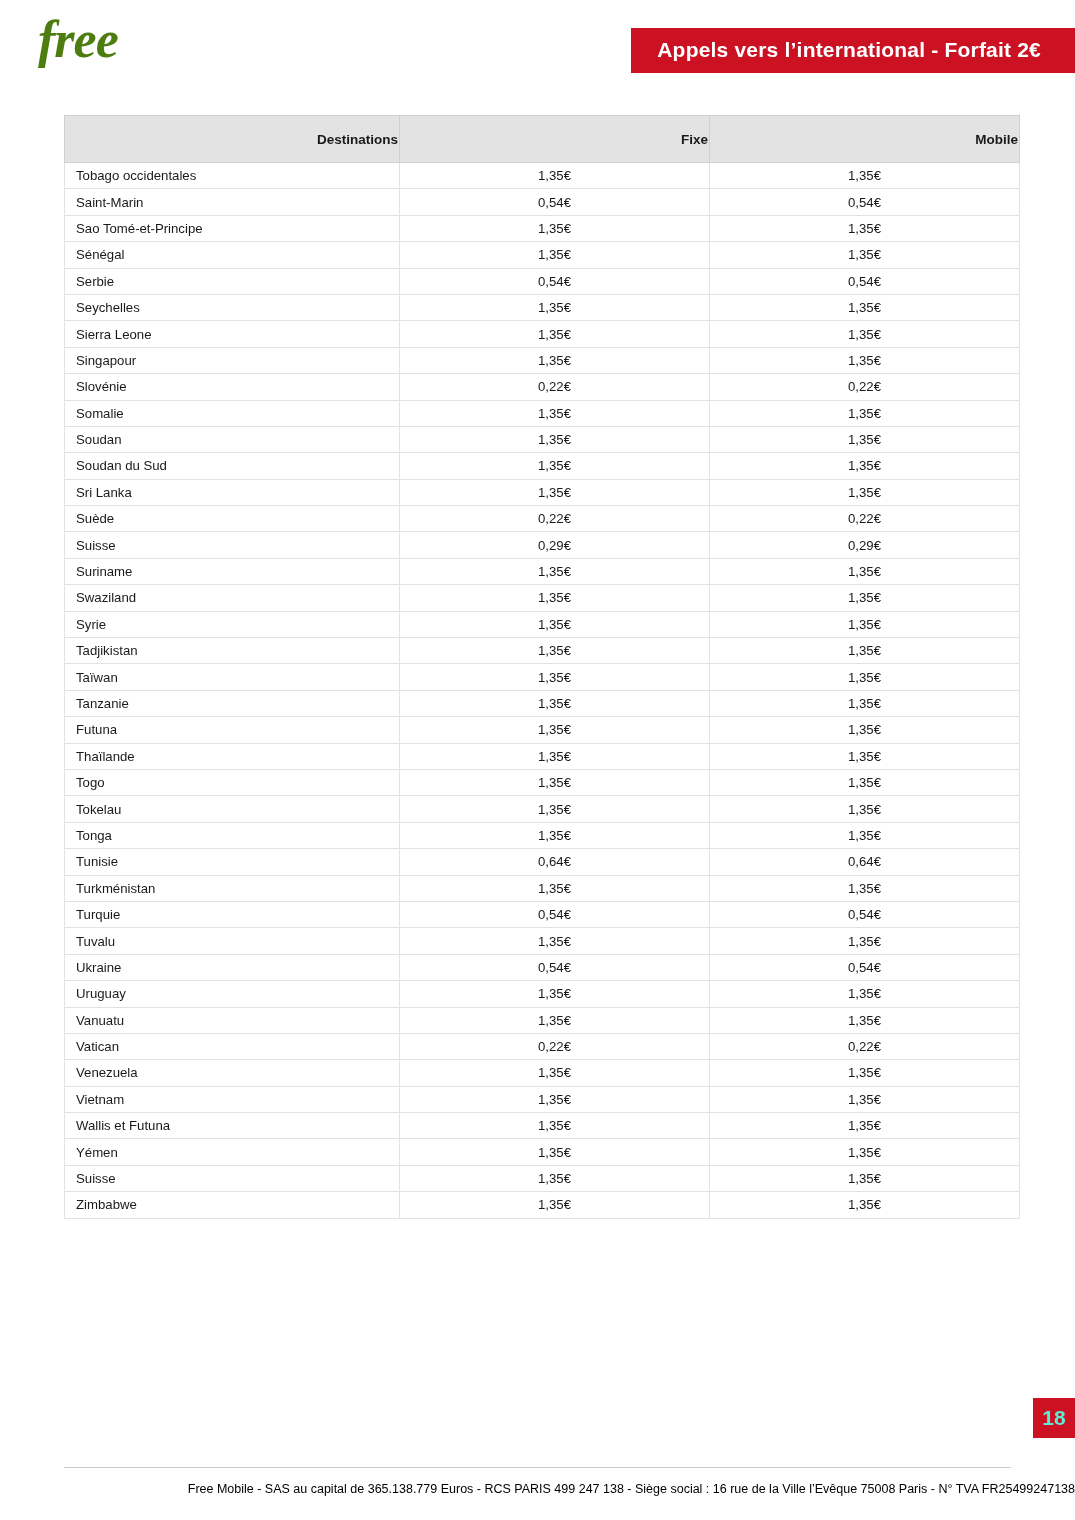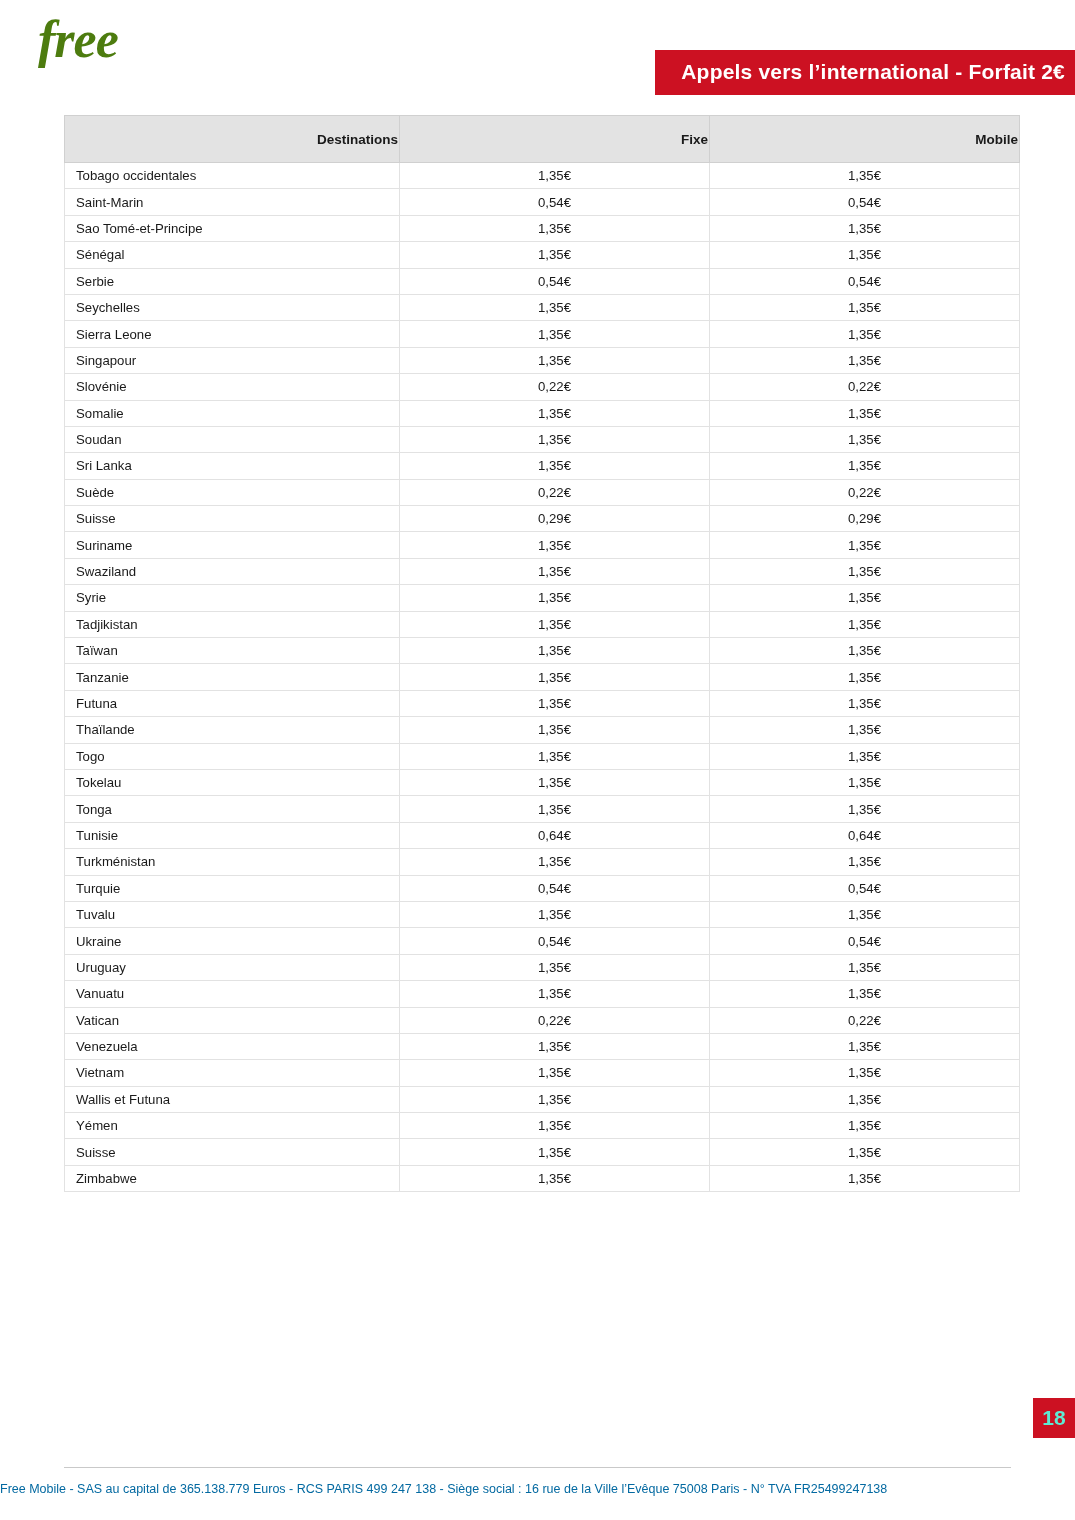--- a/index.html
+++ b/index.html
@@ -34,24 +34,23 @@
     user-select: none;
   }
   .header-banner {
     position: absolute;
     right: 0;
     top: 28px;
     background: #cc1122;
     color: #ffffff;
     font-size: 21px;
     font-weight: bold;
-    padding: 10px 10px 11px 26px;
+    padding: 10px 34px 11px 26px;
     letter-spacing: 0.2px;
     white-space: nowrap;
-    margin-top: 22px;
   }
 
   
   .table-wrap {
     position: absolute;
     left: 64px;
     top: 115px;
     width: 946px;
   }
   table.rates {
@@ -114,23 +113,23 @@
     right: 64px;
     bottom: 52px;
     height: 1px;
     background: #c9c9c9;
   }
   .footer-text {
     position: absolute;
     left: 0;
     right: 0;
     bottom: 24px;
-    text-align: left;
+    text-align: right;
     font-size: 12.5px;
-    color: #0369a1;
+    color: #000000;
   }
 </style>
 </head>
 <body>
 
 <div class="page-header">
   <div class="logo">free</div>
   <div class="header-banner">Appels vers l’international - Forfait 2€</div>
 </div>
 
@@ -193,20 +192,25 @@
           <td class="dest">Somalie</td>
           <td class="price">1,35€</td>
           <td class="price">1,35€</td>
         </tr>
         <tr>
           <td class="dest">Soudan</td>
           <td class="price">1,35€</td>
           <td class="price">1,35€</td>
         </tr>
         <tr>
+          <td class="dest">Soudan du Sud</td>
+          <td class="price">1,35€</td>
+          <td class="price">1,35€</td>
+        </tr>
+        <tr>
           <td class="dest">Sri Lanka</td>
           <td class="price">1,35€</td>
           <td class="price">1,35€</td>
         </tr>
         <tr>
           <td class="dest">Suède</td>
           <td class="price">0,22€</td>
           <td class="price">0,22€</td>
         </tr>
         <tr>

